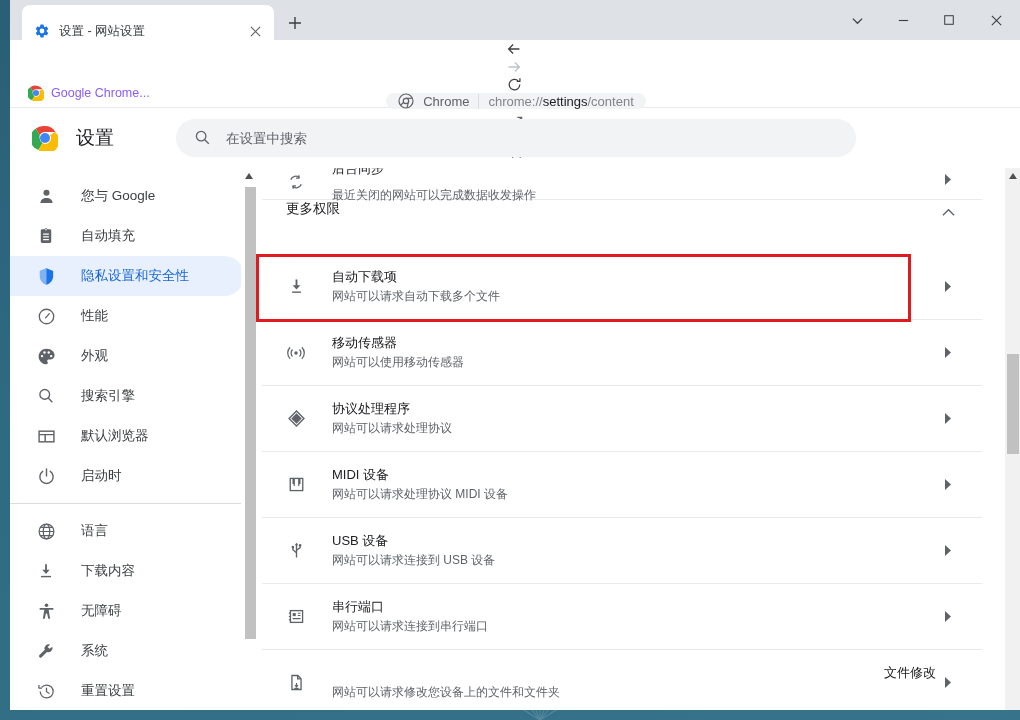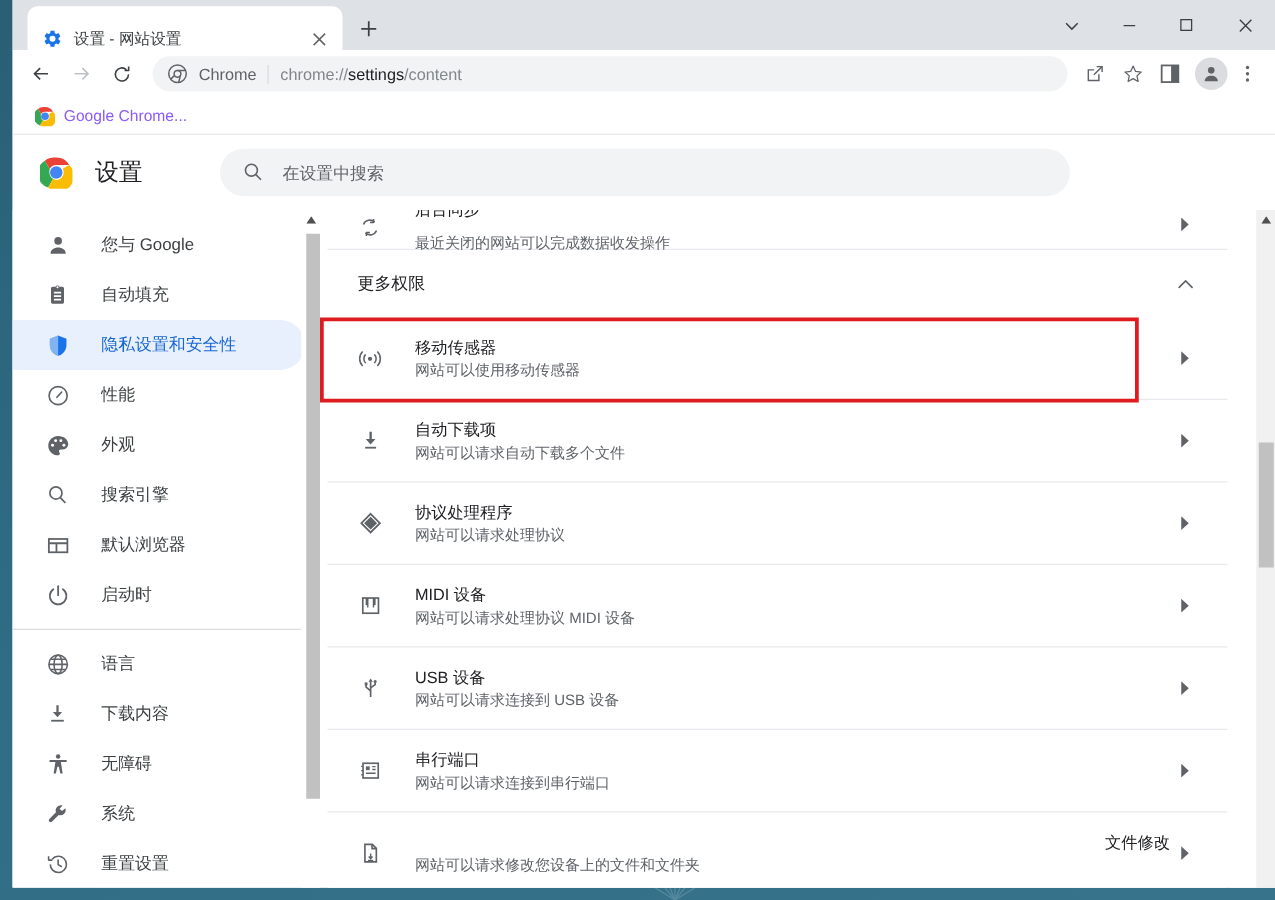--- a/index.html
+++ b/index.html
@@ -32,21 +32,21 @@
   .newtab { position:absolute; left:272px; top:10px; width:26px; height:26px;
     display:flex; align-items:center; justify-content:center; color:#3c4043; }
 
   .wincontrols { position:absolute; right:0; top:0; height:40px; display:flex; }
   .wc { width:46px; height:40px; display:flex; align-items:center;
     justify-content:center; color:#3c4043; }
   .wc.close-btn { width:48px; }
 
   
   .toolbar { height:38px; background:#fff; display:flex; align-items:center;
-    padding:0 8px; }
+    padding:0 8px;flex-direction:column; }
   .navbtn { width:30px; height:30px; display:flex; align-items:center;
     justify-content:center; color:#3c4043; margin-right:2px; }
   .navbtn.disabled { color:#bdc1c6; }
   .omnibox { flex:1; height:28px; background:#f1f3f4; border-radius:14px;
     display:flex; align-items:center; padding:0 12px; margin:0 6px 0 8px;
     min-width:0; }
   .omni-icon { width:16px; height:16px; flex:0 0 16px; margin-right:9px; }
   .omni-scheme { font-size:13px; color:#5f6368; white-space:nowrap; }
   .omni-sep { width:1px; height:15px; background:#dadce0; margin:0 9px; flex:0 0 1px; }
   .omni-url { font-size:13px; color:#80868b; white-space:nowrap; overflow:hidden;
@@ -123,21 +123,21 @@
     white-space:nowrap; }
   .row .r-sub { font-size:12px; color:#5f6368; line-height:18px; margin-top:2px;
     white-space:nowrap; }
   .row .r-arrow { width:24px; height:24px; flex:0 0 24px; color:#5f6368;
     display:flex; align-items:center; justify-content:center; margin-right:22px; }
 
   .row.clipped { height:32px; align-items:center; }
   .row.clipped .r-txt { margin-bottom:-1px; }
   .row.clipped .r-title { position:relative; top:-6px; }
 
-  .section-head { display:flex; align-items:center; height:54px;
+  .section-head { display:flex; align-items:flex-start; height:54px;
     padding:0 22px 0 24px; border-bottom:0; }
   .section-head .sh-lbl { font-size:13.5px; color:#202124; flex:1; }
   .section-head .sh-chev { width:24px; height:24px; color:#5f6368;
     display:flex; align-items:center; justify-content:center; }
 
   .hl-box { position:absolute; border:3px solid #e01b20; pointer-events:none; }
 
   
   .mbar { position:absolute; right:0; top:0; width:15px; height:100%;
     background:#f1f1f1; }
@@ -492,49 +492,49 @@
             <span class="sh-lbl">更多权限</span>
             <span class="sh-chev">
               <svg width="13" height="9" viewBox="0 0 14 9" fill="none" stroke="#5f6368" stroke-width="1.4">
                 <path d="M1 7.5 L7 1.5 L13 7.5"></path>
               </svg>
             </span>
           </div>
 
           <div class="row">
             <span class="r-ico">
+              <svg width="19" height="19" viewBox="0 0 20 20" fill="currentColor">
+                <path d="M9 2.6h2v6.0h3.1L10 13.2 5.9 8.6H9z"></path>
+                <rect x="5.4" y="15.2" width="9.2" height="1.5"></rect>
+              </svg>
+            </span>
+            <span class="r-txt">
+              <span class="r-title" style="display:block;">自动下载项</span>
+              <span class="r-sub">网站可以请求自动下载多个文件</span>
+            </span>
+            <span class="r-arrow">
+              <svg width="9" height="11" viewBox="0 0 9 11" fill="#5f6368">
+                  <path d="M1 0 L7 5.5 L1 11 Z"></path>
+                </svg>
+            </span>
+          </div>
+
+          <div class="row">
+            <span class="r-ico">
               <svg width="20" height="20" viewBox="0 0 20 20" fill="none" stroke="currentColor" stroke-width="1.25">
                 <circle cx="10" cy="10" r="1.7" fill="currentColor" stroke="none"></circle>
                 <path d="M6.5 6.5a5 5 0 000 7"></path>
                   <path d="M13.5 6.5a5 5 0 010 7"></path>
                 <path d="M4.1 4.2a8.3 8.3 0 000 11.6"></path>
                   <path d="M15.9 4.2a8.3 8.3 0 010 11.6"></path>
               </svg>
             </span>
             <span class="r-txt">
               <span class="r-title" style="display:block;">移动传感器</span>
               <span class="r-sub">网站可以使用移动传感器</span>
-            </span>
-            <span class="r-arrow">
-              <svg width="9" height="11" viewBox="0 0 9 11" fill="#5f6368">
-                  <path d="M1 0 L7 5.5 L1 11 Z"></path>
-                </svg>
-            </span>
-          </div>
-
-          <div class="row">
-            <span class="r-ico">
-              <svg width="19" height="19" viewBox="0 0 20 20" fill="currentColor">
-                <path d="M9 2.6h2v6.0h3.1L10 13.2 5.9 8.6H9z"></path>
-                <rect x="5.4" y="15.2" width="9.2" height="1.5"></rect>
-              </svg>
-            </span>
-            <span class="r-txt">
-              <span class="r-title" style="display:block;">自动下载项</span>
-              <span class="r-sub">网站可以请求自动下载多个文件</span>
             </span>
             <span class="r-arrow">
               <svg width="9" height="11" viewBox="0 0 9 11" fill="#5f6368">
                   <path d="M1 0 L7 5.5 L1 11 Z"></path>
                 </svg>
             </span>
           </div>
 
           <div class="row">
             <span class="r-ico">

